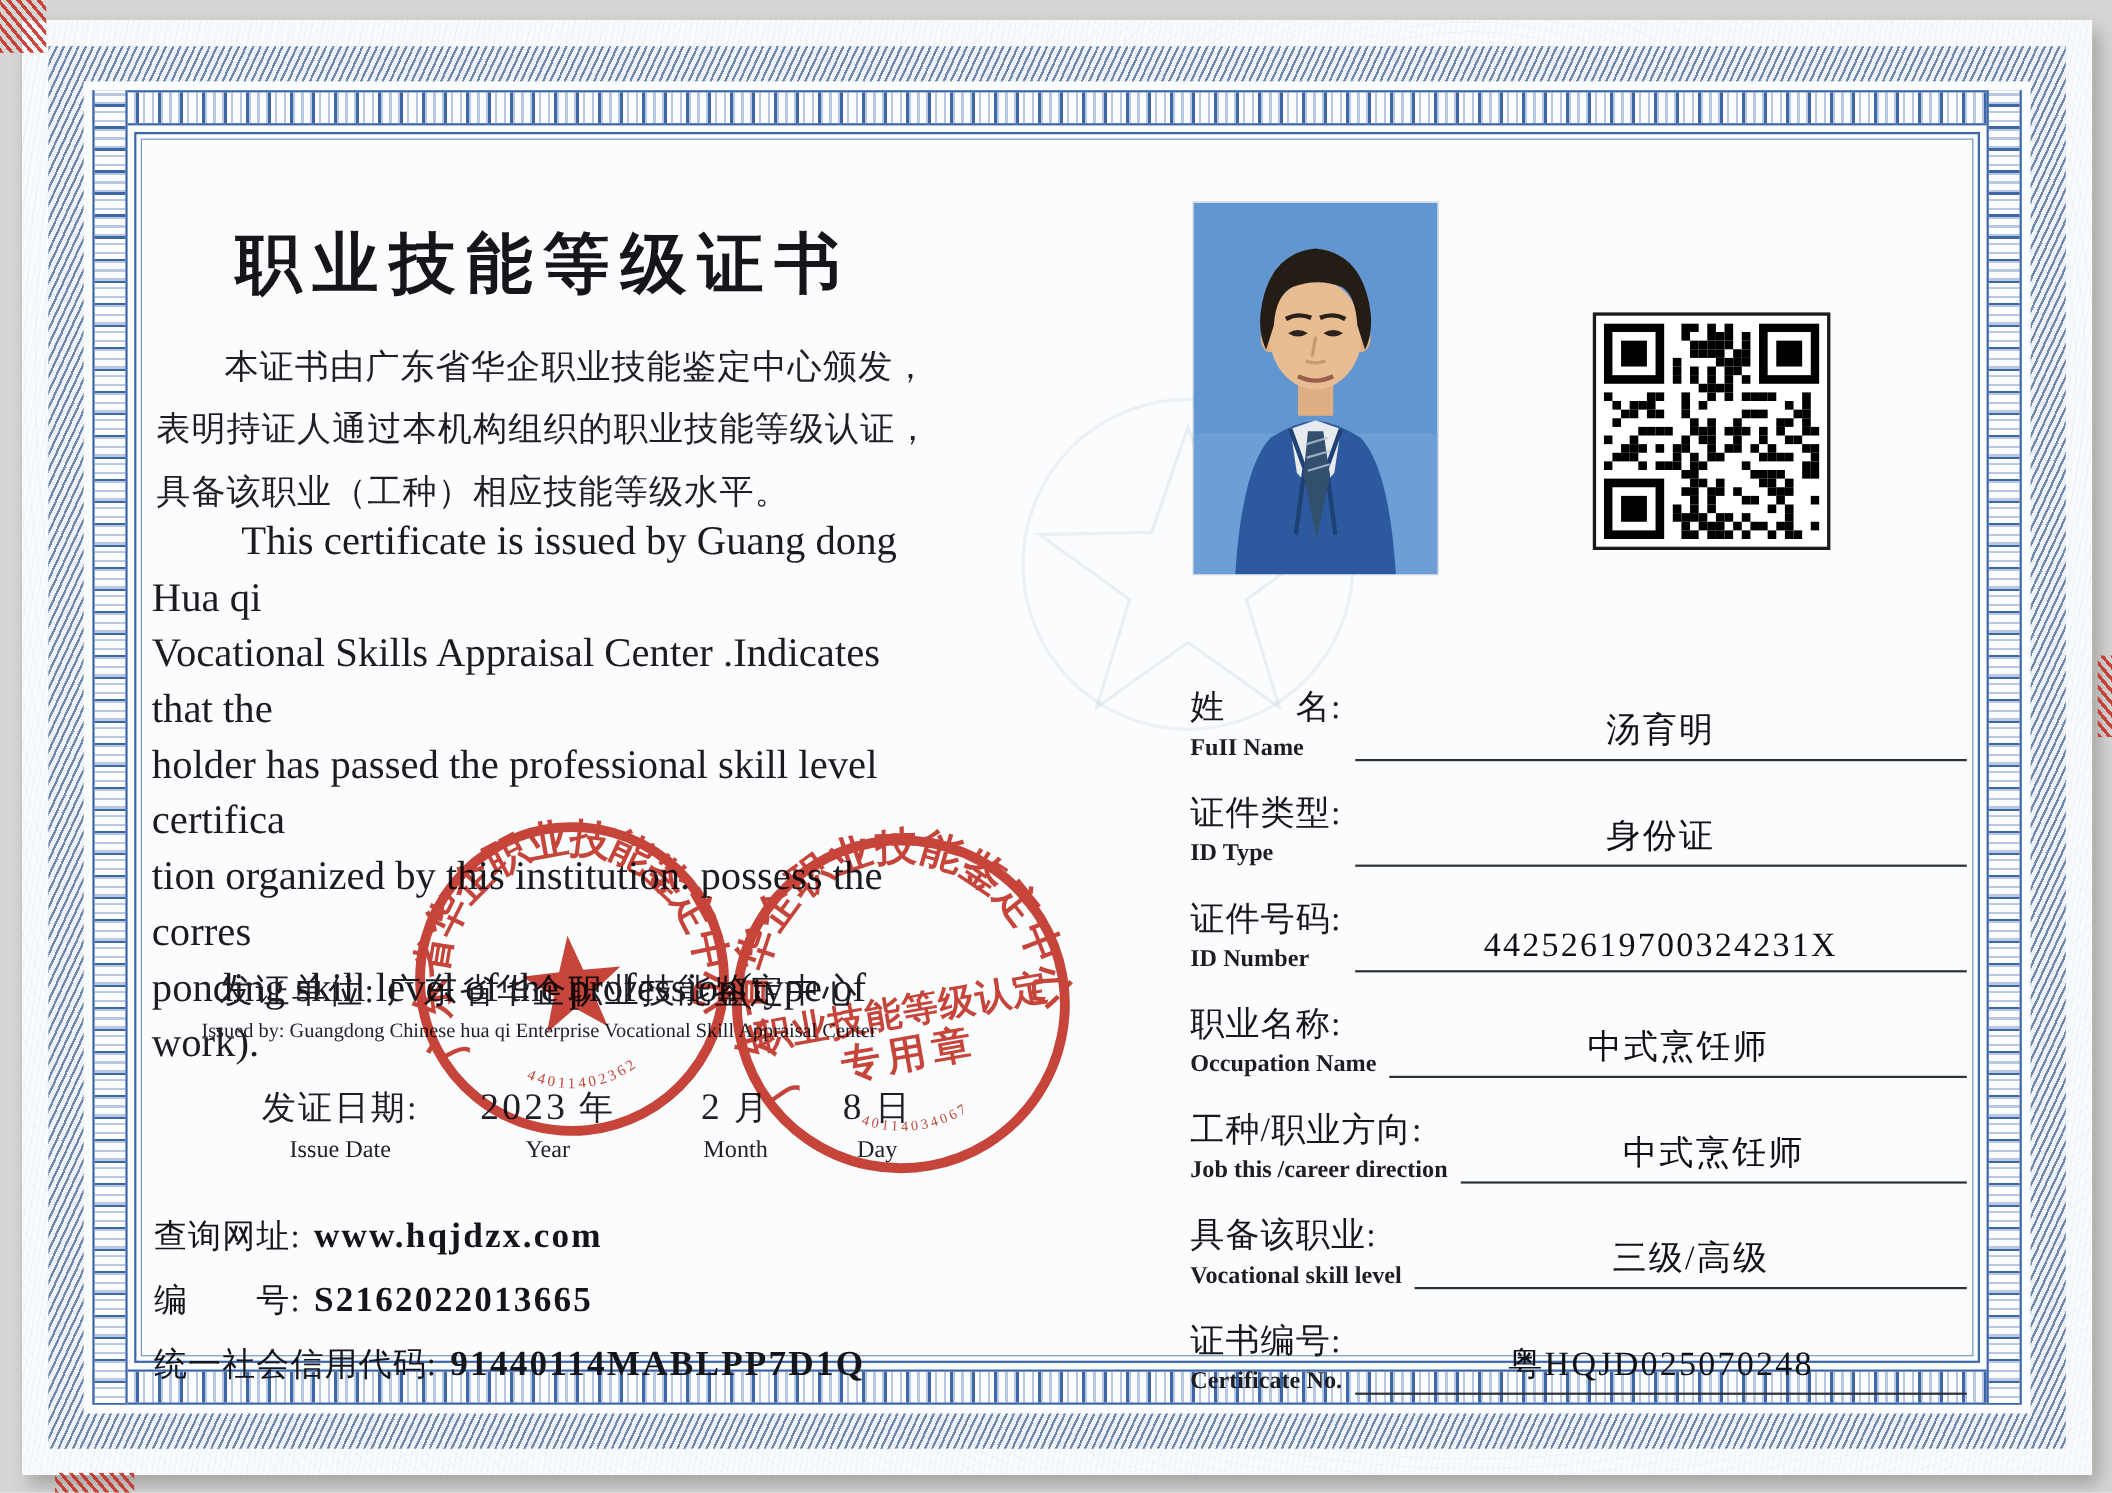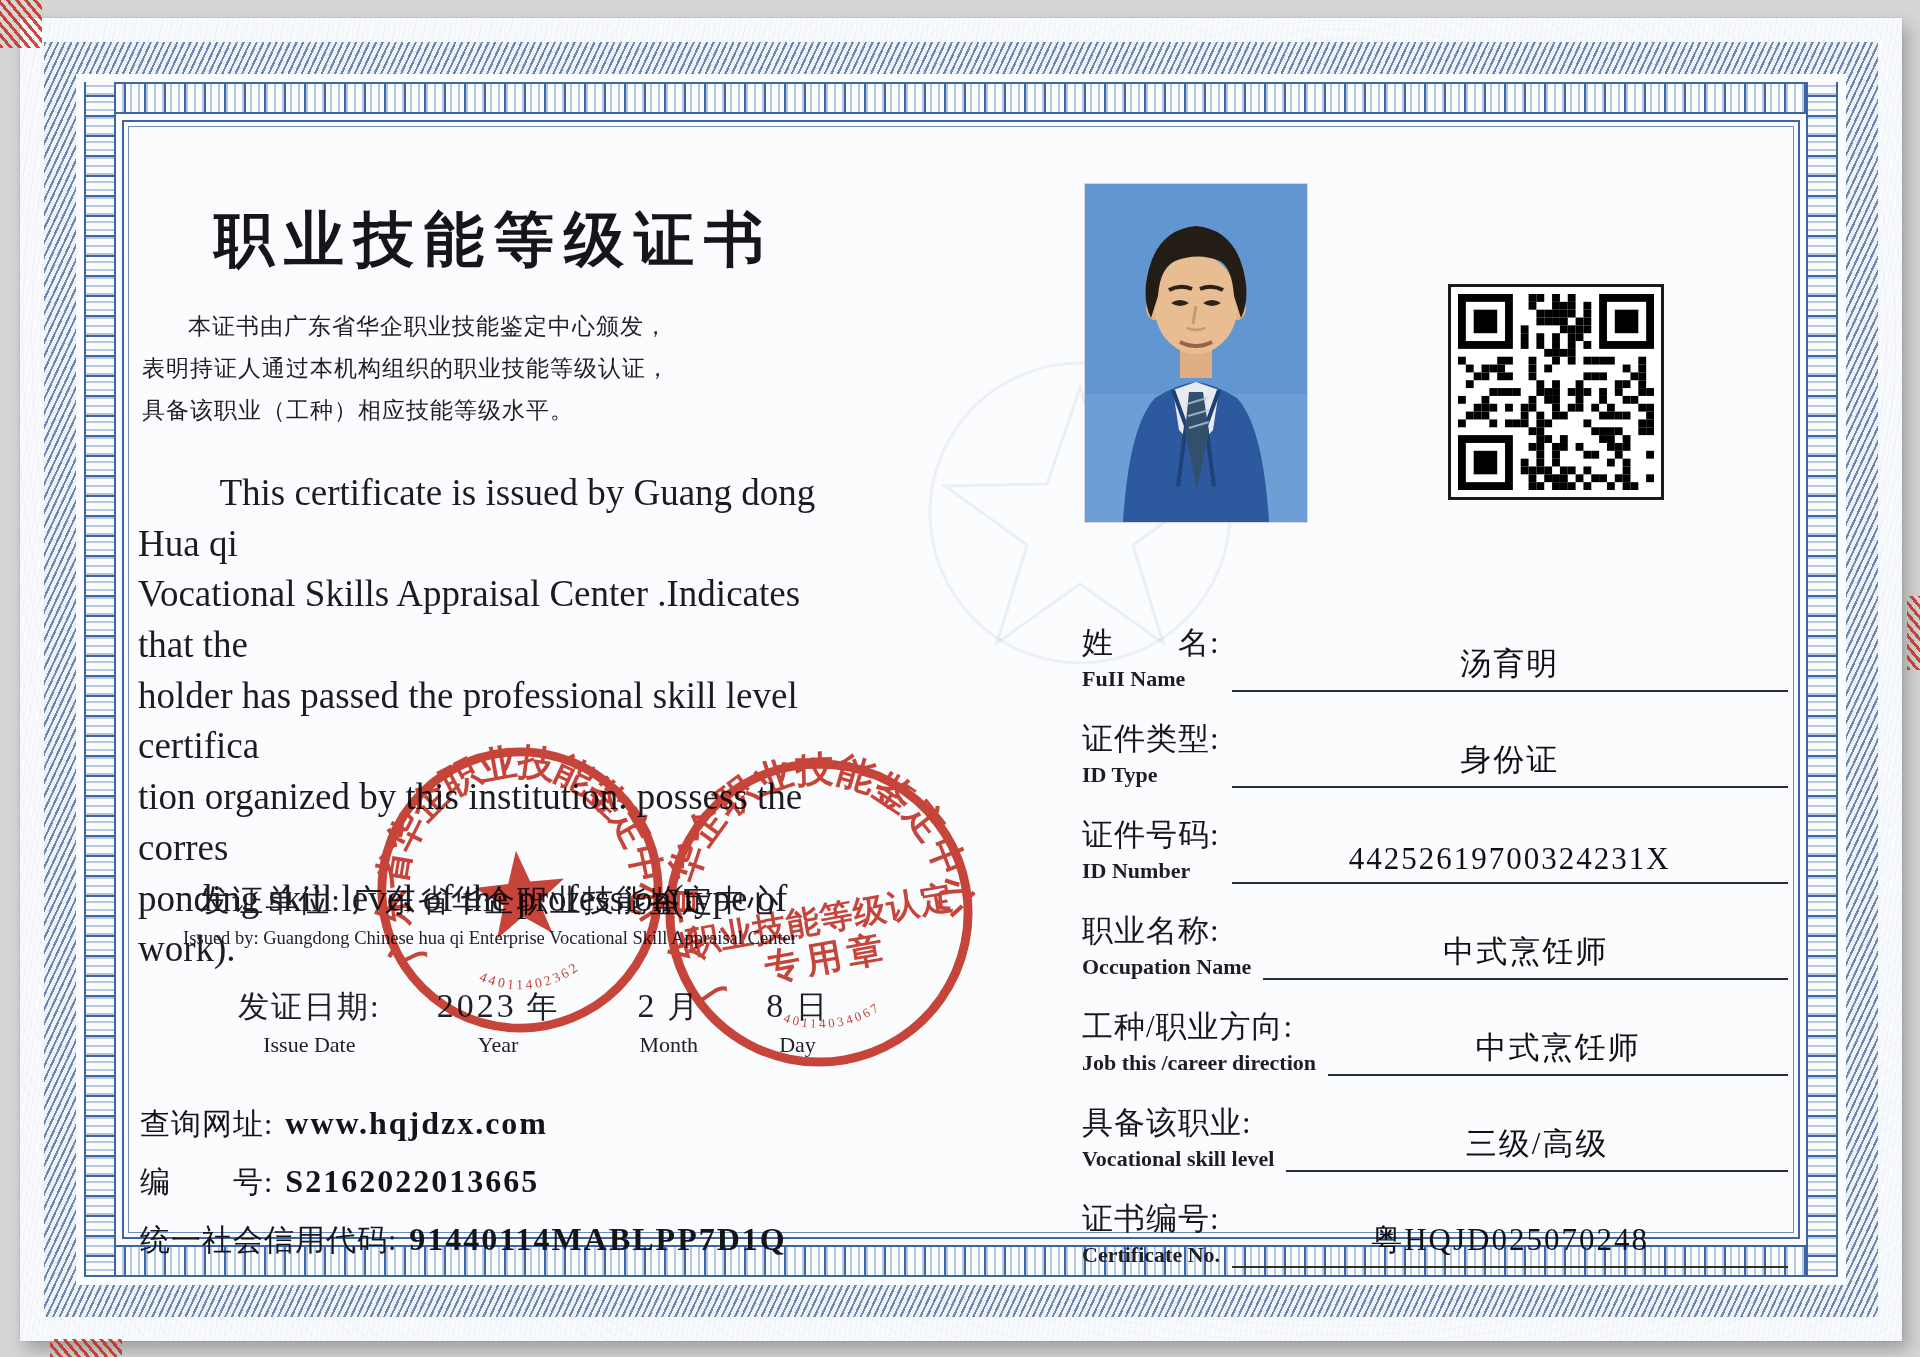--- a/index.html
+++ b/index.html
@@ -56,21 +56,21 @@
     position:absolute;left:118px;top:142px;width:712px;text-align:center;
     font-size:60px;font-weight:bold;letter-spacing:10px;color:#16161a;margin-top:40px;
   }
   .title-en{
     position:absolute;left:118px;top:222px;width:712px;text-align:center;
     font-size:32px;letter-spacing:1px;color:#1b1c22;
   }
   .preline{white-space:pre-line;}
   .para-zh{
     position:absolute;left:122px;top:288px;width:706px;
-    font-size:23px;line-height:1.82;text-indent:2em;letter-spacing:1px;color:#1e1f26;
+    font-size:31px;line-height:1.82;text-indent:2em;letter-spacing:1px;color:#1e1f26;
   }
   .para-en{
     position:absolute;left:118px;top:450px;width:712px;
     font-size:37px;line-height:1.37;text-indent:2.2em;color:#1b1c22;
   }
   .issued-by{position:absolute;left:140px;top:862px;width:660px;text-align:center;}
   .issued-by .zh{font-size:31px;letter-spacing:2px;color:#1e1f26;}
   .issued-by .en{font-size:18.5px;margin-top:6px;color:#20212a;}
   .date-row{position:absolute;left:218px;top:968px;display:flex;align-items:flex-start;}
   .dcol{text-align:center;}

